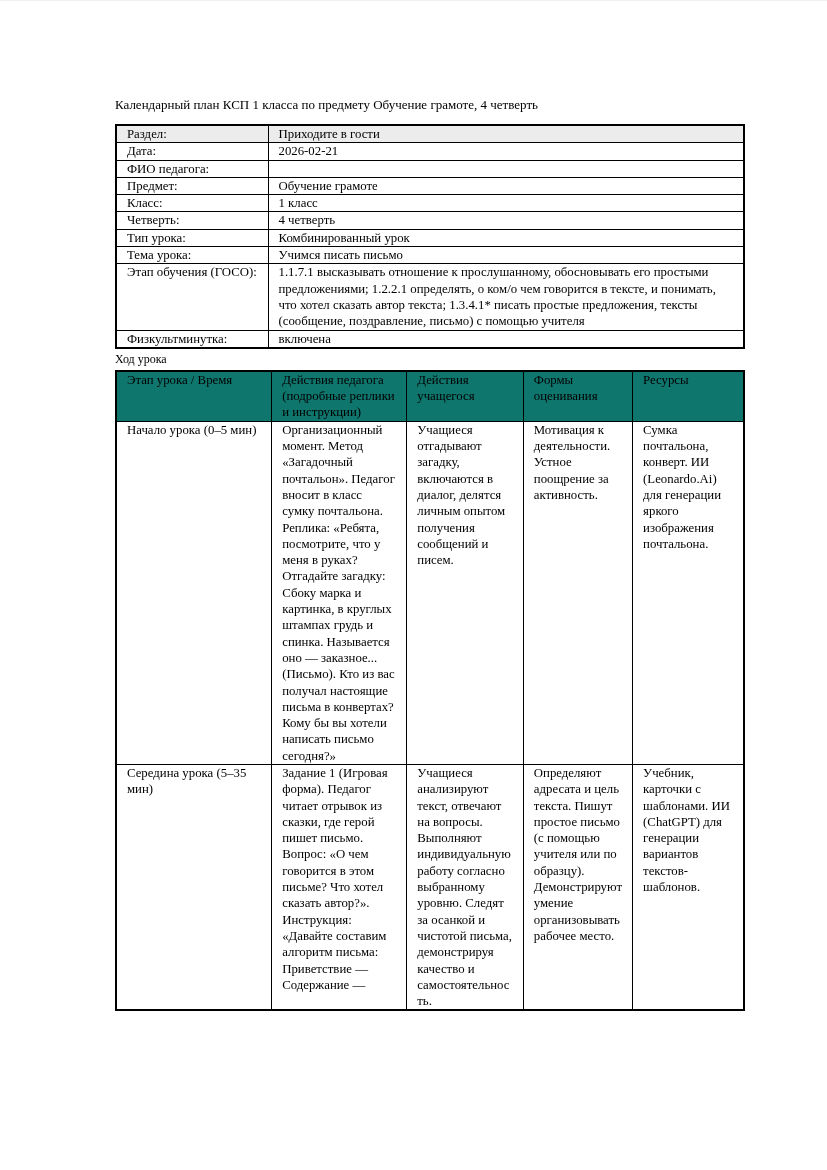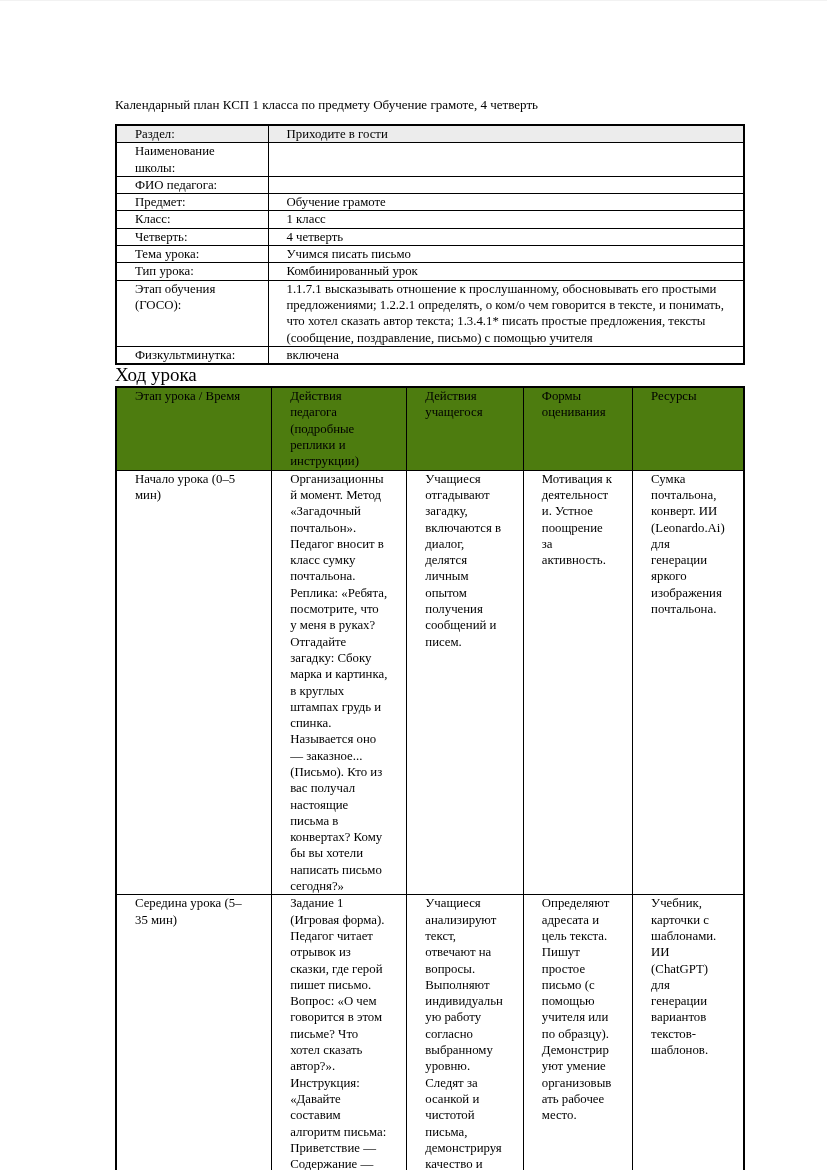--- a/index.html
+++ b/index.html
@@ -32,36 +32,36 @@
   table {
     border-collapse: collapse;
     table-layout: fixed;
     width: 630px;
     font-size: 12.8px;
     line-height: 16.3px;
     border: 2px solid #000000;
   }
   td, th {
     border: 1px solid #000000;
-    padding: 0 18px;
+    padding: 0 10px;
     vertical-align: top;
     text-align: left;
     font-weight: normal;
     overflow: hidden;
     word-wrap: break-word;
   }
   .meta-table .label-col { width: 152px; }
   .meta-table tr.shaded td { background: #ececec; }
   .section-heading {
-    font-size: 19px;
+    font-size: 12px;
     line-height: 16px;
     margin: 2px 0 3px 0;
     font-weight: normal;
   }
-  .plan-table thead td { background: #4d7c0f; height: 47px; }
+  .plan-table thead td { background: #0f766e; height: 47px; }
   .plan-table .c1 { width: 151px; }
   .plan-table .c2 { width: 131px; }
   .plan-table .c3 { width: 113px; }
   .plan-table .c4 { width: 106px; }
   .plan-table .c5 { width: 108px; }
   .plan-table tbody tr.row-start td { height: 326px; }
 </style>
 </head>
 <body>
 
@@ -73,46 +73,46 @@
     <colgroup>
         <col class="label-col">
         <col>
       </colgroup>
     <tbody>
       <tr class="shaded">
         <td>Раздел:</td>
         <td>Приходите в гости</td>
       </tr>
       <tr>
-        <td>Наименование школы:</td>
-        <td></td>
+        <td>Дата:</td>
+        <td>2026-02-21</td>
       </tr>
       <tr>
         <td>ФИО педагога:</td>
         <td></td>
       </tr>
       <tr>
         <td>Предмет:</td>
         <td>Обучение грамоте</td>
       </tr>
       <tr>
         <td>Класс:</td>
         <td>1 класс</td>
       </tr>
       <tr>
         <td>Четверть:</td>
         <td>4 четверть</td>
       </tr>
       <tr>
+        <td>Тип урока:</td>
+        <td>Комбинированный урок</td>
+      </tr>
+      <tr>
         <td>Тема урока:</td>
         <td>Учимся писать письмо</td>
-      </tr>
-      <tr>
-        <td>Тип урока:</td>
-        <td>Комбинированный урок</td>
       </tr>
       <tr>
         <td>Этап обучения (ГОСО):</td>
         <td>1.1.7.1 высказывать отношение к прослушанному, обосновывать его простыми предложениями; 1.2.2.1 определять, о ком/о чем говорится в тексте, и понимать, что хотел сказать автор текста; 1.3.4.1* писать простые предложения, тексты (сообщение, поздравление, письмо) с помощью учителя</td>
       </tr>
       <tr>
         <td>Физкультминутка:</td>
         <td>включена</td>
       </tr>
     </tbody>

